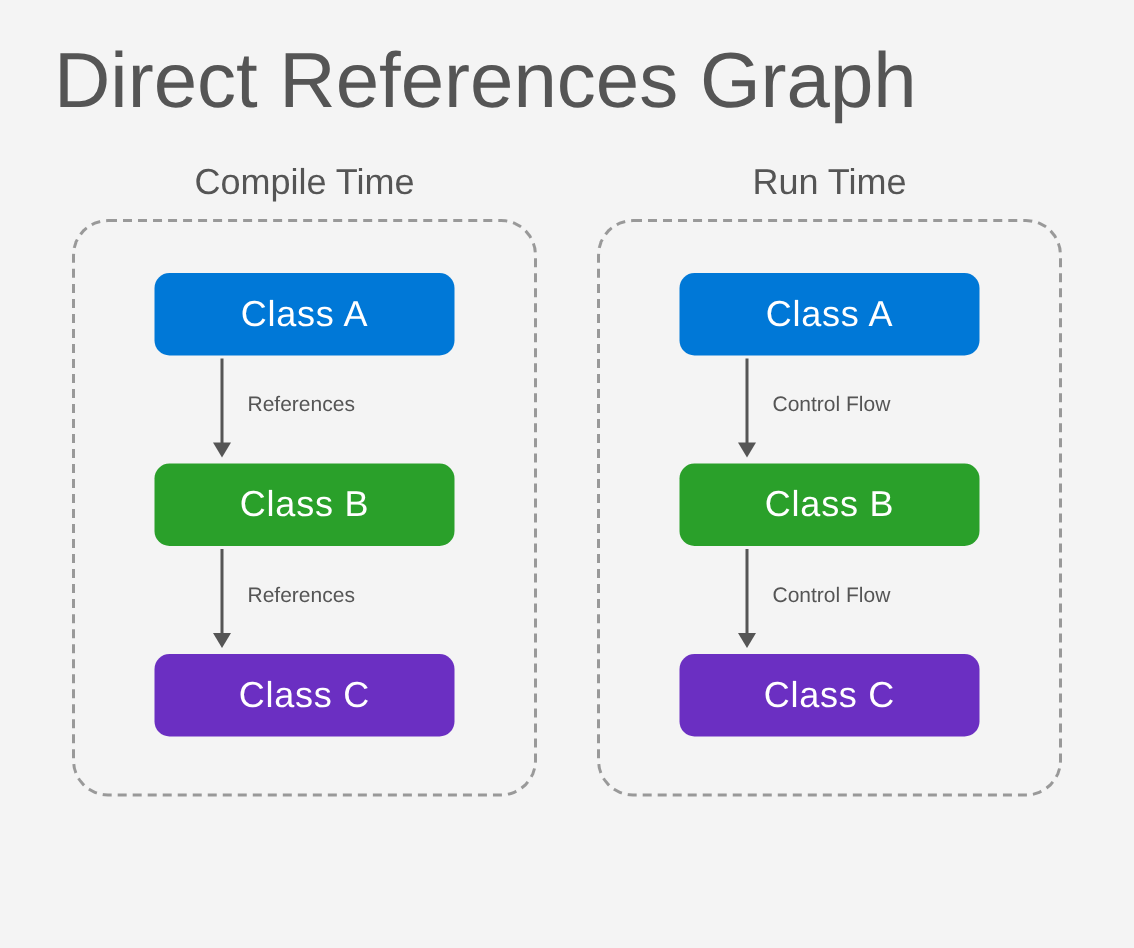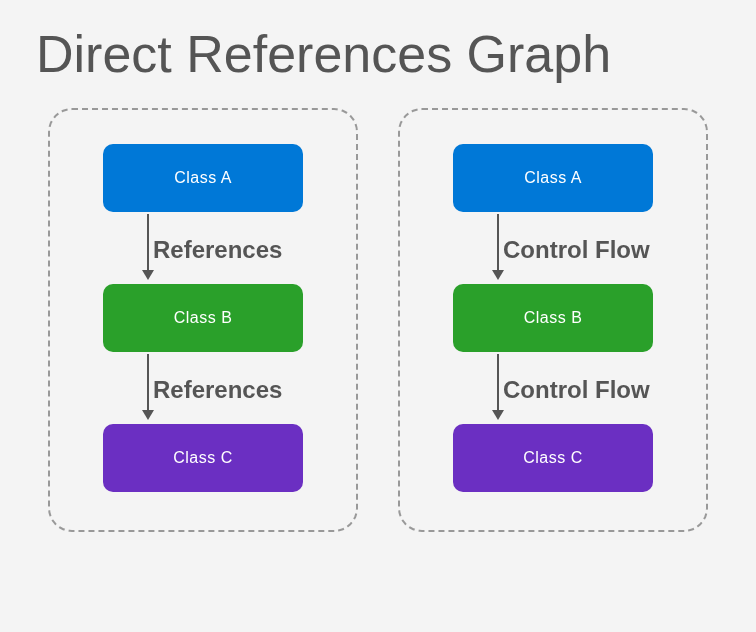--- a/index.html
+++ b/index.html
@@ -38,27 +38,27 @@
     width:100%;
     border:2px dashed #999;
     border-radius:24px;
     padding:34px 48px 38px;
     display:flex;
     flex-direction:column;
     align-items:center;
   }
   .node{
     width:200px;
-    height:68px;
+    height:55px;
     border-radius:10px;
     display:flex;
     align-items:center;
     justify-content:center;
     color:#fff;
-    font-size:16px;
+    font-size:24px;
     font-weight:300;
     letter-spacing:0.5px;
   }
   .edge{
     height:72px;
     width:200px;
     position:relative;
     display:flex;
     align-items:center;
   }
@@ -74,54 +74,56 @@
     position:absolute;
     left:39px;
     top:58px;
     width:0;height:0;
     border-left:6px solid transparent;
     border-right:6px solid transparent;
     border-top:10px solid #555;
   }
   .edge .label{
     position:absolute;
-    left:50px;
+    left:62px;
     top:24px;
-    font-size:24px;
-    font-weight:700;
+    font-size:14px;
+    font-weight:400;
     color:#555;
     white-space:nowrap;
   }
 </style>
 </head>
 <body>
 
 <h1 class="title">Direct References Graph</h1>
 
 <div class="panels">
 
   <div class="panel-wrap">
+    <div class="panel-title">Compile Time</div>
     <div class="panel">
       <div class="node" style="background:#0078d7">Class A</div>
       <div class="edge">
         <div class="shaft"></div>
         <div class="head"></div>
         <div class="label">References</div>
       </div>
       <div class="node" style="background:#2aa02a">Class B</div>
       <div class="edge">
         <div class="shaft"></div>
         <div class="head"></div>
         <div class="label">References</div>
       </div>
       <div class="node" style="background:#6b2fc2">Class C</div>
     </div>
   </div>
 
   <div class="panel-wrap">
+    <div class="panel-title">Run Time</div>
     <div class="panel">
       <div class="node" style="background:#0078d7">Class A</div>
       <div class="edge">
         <div class="shaft"></div>
         <div class="head"></div>
         <div class="label">Control Flow</div>
       </div>
       <div class="node" style="background:#2aa02a">Class B</div>
       <div class="edge">
         <div class="shaft"></div>

